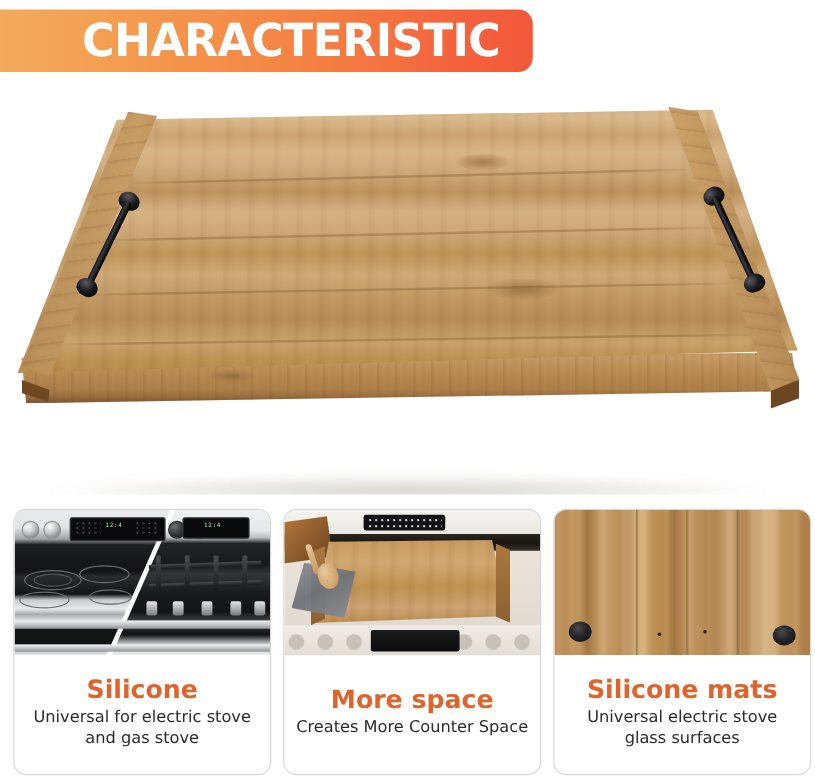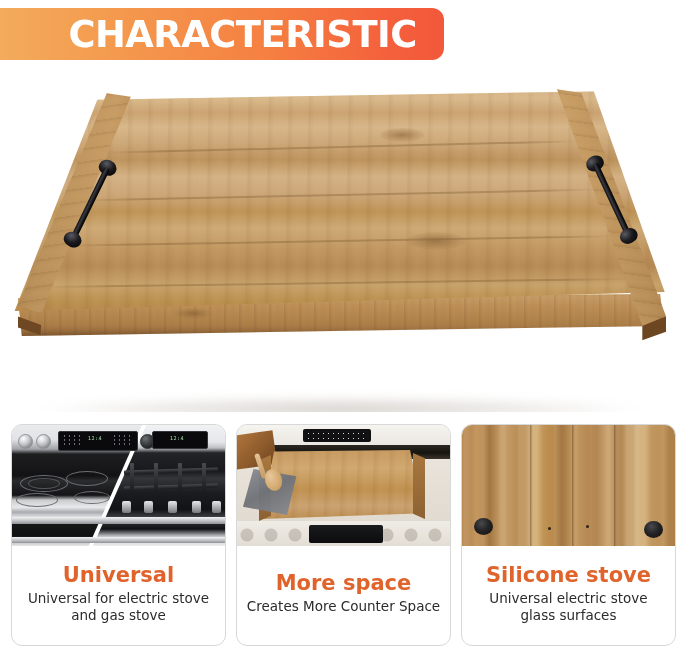--- a/index.html
+++ b/index.html
@@ -604,21 +604,21 @@
       <div class="gas-knob" style="left:110px; top:76px;"></div>
       <div class="gas-knob" style="left:132px; top:76px;"></div>
       <div class="gas-knob" style="left:156px; top:76px;"></div>
       <div class="gas-knob" style="left:180px; top:76px;"></div>
       <div class="gas-knob" style="left:200px; top:76px;"></div>
 
       <div class="oven-bar" style="top:92px; height:7px;"></div>
       <div class="oven-bar" style="top:112px; height:6px;"></div>
     </div>
     <div class="panel-caption">
-      <div class="panel-title">Universal</div>
+      <div class="panel-title">Silicone</div>
       <div class="panel-sub">
         <div>Universal for electric stove</div>
         <div>and gas stove</div>
       </div>
     </div>
   </div>
 
   <div class="panel" id="panel-2">
     <div class="panel-photo">
       <div class="p2-bg"></div>
@@ -648,21 +648,21 @@
       <div class="p3-wood"></div>
       <div class="p3-seam" style="left:68px;"></div>
       <div class="p3-seam" style="left:110px;"></div>
       <div class="p3-seam" style="left:152px;"></div>
       <div class="p3-mat" style="left:12px; top:93px;"></div>
       <div class="p3-mat" style="left:182px; top:96px;"></div>
       <div class="p3-screw" style="left:86px; top:102px;"></div>
       <div class="p3-screw" style="left:124px; top:100px;"></div>
     </div>
     <div class="panel-caption">
-      <div class="panel-title">Silicone stove</div>
+      <div class="panel-title">Silicone mats</div>
       <div class="panel-sub">
         <div>Universal electric stove</div>
         <div>glass surfaces</div>
       </div>
     </div>
   </div>
 
 </div>
 
 </body></html>

